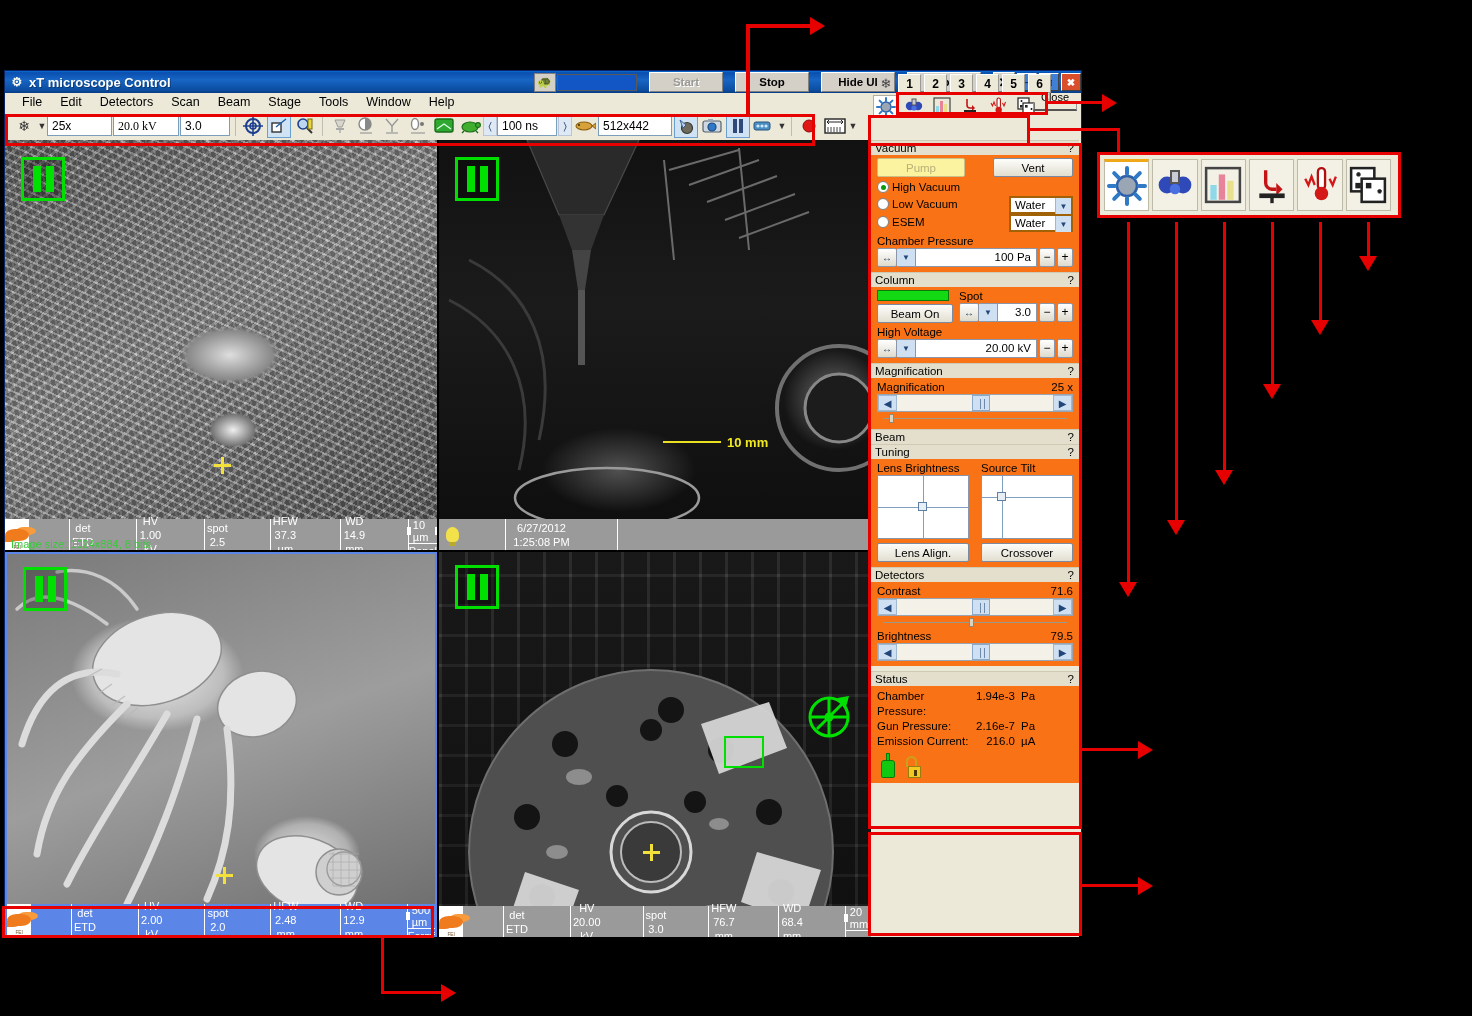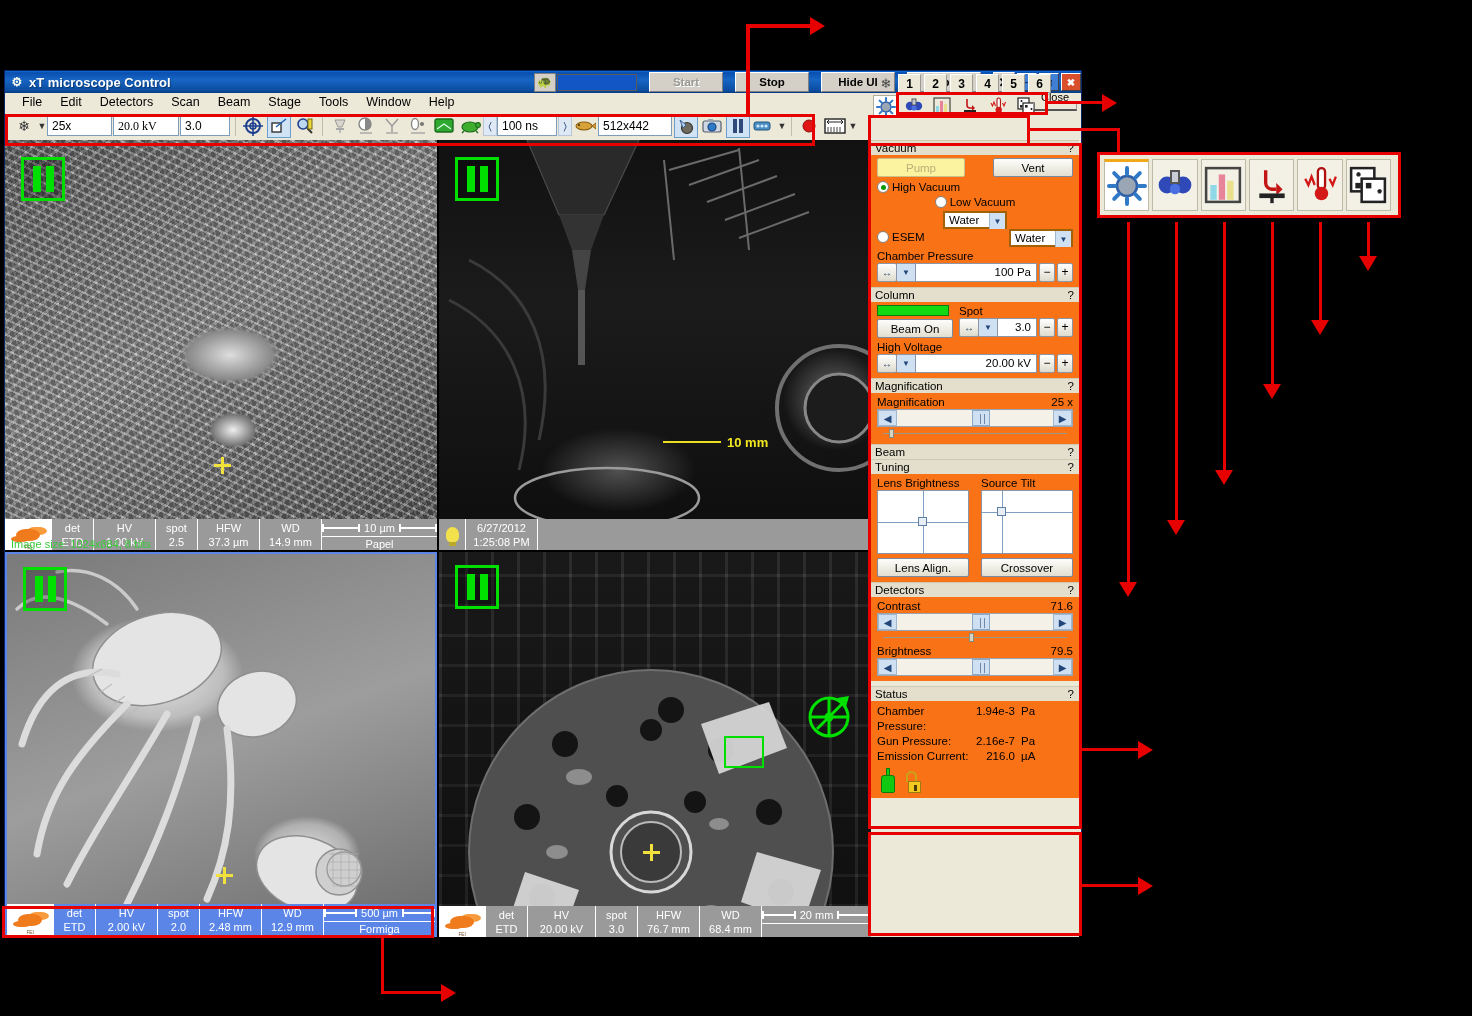--- a/index.html
+++ b/index.html
@@ -134,21 +134,21 @@
   }
   .crosshair:before { left:7px; top:0; width:3px; height:17px; }
   .crosshair:after { top:7px; left:0; height:3px; width:17px; }
 
   .overlay-text { position:absolute; z-index:7; font-family:"Liberation Sans",sans-serif; }
   .ot-small { color:#39c939; font-size:11px; }
 
   
   .databar {
     position:absolute; left:0; right:0; bottom:0; height:31px;
-    display:flex; font-size:11px; color:#fff; font-family:"Liberation Sans",sans-serif;
+    display:flex; font-size:11px; color:#fff; font-family:"Liberation Sans",sans-serif;gap:40px;
   }
   .databar.gray { background:#9a9a9a; }
   .databar.blue { background:#5b86e8; }
   .db-logo {
     width:46px; background:#fff; display:flex; align-items:center; justify-content:center;
     position:relative;
   }
   .db-logo .blob { width:24px;height:12px;background:#f07b1c;border-radius:50%/60%;
      box-shadow: 9px -4px 0 -2px #f79b3d, -8px 4px 0 -3px #ef7c1f; }
   .db-logo .lbl { position:absolute;bottom:0;font-size:5px;color:#7a5a3a;letter-spacing:-0.2px; }
@@ -788,21 +788,21 @@
             <div class="btn" style="width:80px;">Vent</div>
           </div>
           <div style="display:flex;align-items:center;justify-content:space-between;">
             <div class="radio">
               <span class="rdot on">
                   <i></i>
                 </span>
               <span>High Vacuum</span>
             </div>
           </div>
-          <div style="display:flex;align-items:center;justify-content:flex-start;flex-direction:column;">
+          <div style="display:flex;align-items:center;justify-content:space-between;">
             <div class="radio">
               <span class="rdot"></span>
               <span>Low Vacuum</span>
             </div>
             <div class="combo">
               <span>Water</span>
               <span class="arw">▼</span>
             </div>
           </div>
           <div style="display:flex;align-items:center;justify-content:space-between;">

